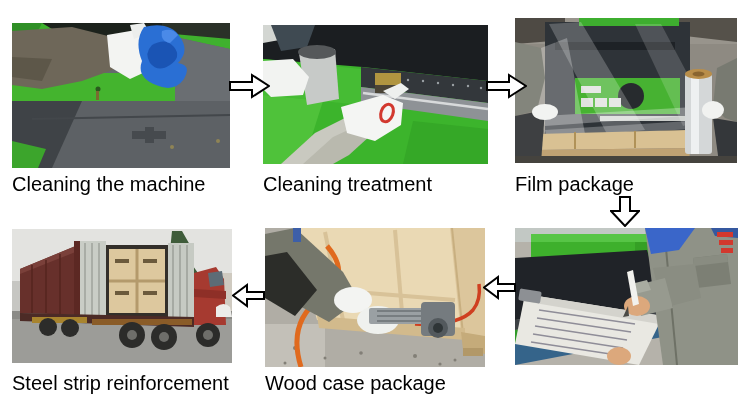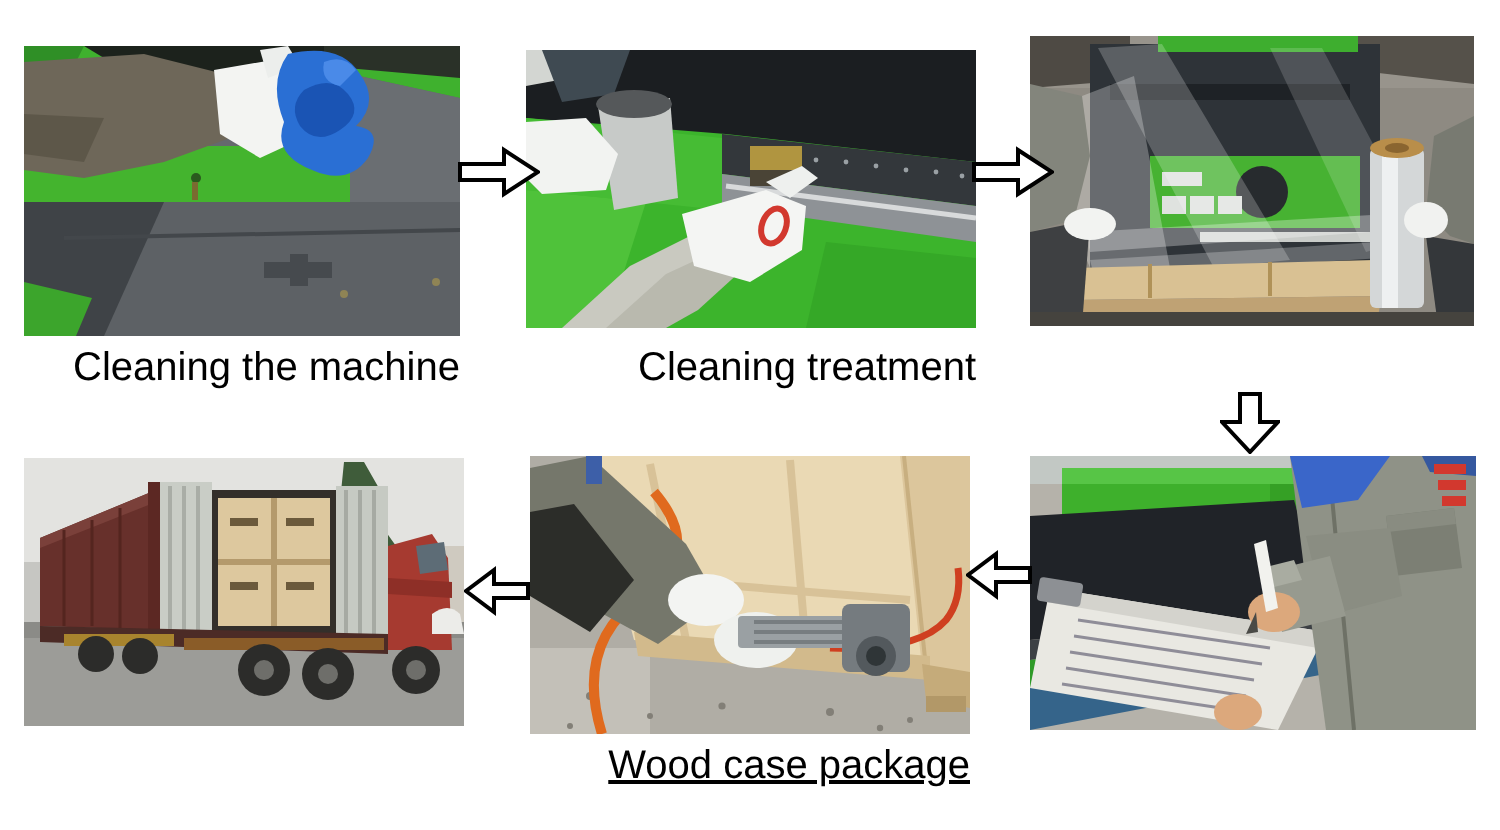--- a/index.html
+++ b/index.html
@@ -1,21 +1,21 @@
 <!DOCTYPE html>
 <html><head>
 <meta charset="utf-8">
 <style>
   html,body{margin:0;padding:0;background:#ffffff;}
   .canvas{position:relative;width:750px;height:415px;background:#ffffff;
           font-family:"Liberation Sans",sans-serif;overflow:hidden;}
   .photo{position:absolute;}
   .photo svg{display:block;width:100%;height:100%;}
   .caption{position:absolute;font-size:20px;line-height:24px;color:#000000;
-           text-align:right;white-space:nowrap;}
+           text-align:left;white-space:nowrap;}
   .arrow{position:absolute;}
   .arrow svg{display:block;width:100%;height:100%;}
 </style>
 </head>
 <body>
 
 <div class="canvas">
 
   <div class="photo" style="left:12px;top:23px;width:218px;height:145px;">
     <svg viewBox="0 0 218 145" preserveAspectRatio="none">
@@ -118,20 +118,21 @@
       <polygon points="222,40 202,50 198,88 210,100 222,104" fill="#787a71"></polygon>
       <polygon points="222,104 198,100 204,145 222,145" fill="#34373a"></polygon>
       <rect x="170" y="56" width="27" height="80" rx="3" fill="#d4d7d8"></rect>
       <rect x="176" y="56" width="8" height="80" fill="#eef0f1"></rect>
       <ellipse cx="183.5" cy="56" rx="13.5" ry="5" fill="#b98e4a"></ellipse>
       <ellipse cx="183.5" cy="56" rx="6" ry="2.5" fill="#8a6530"></ellipse>
       <ellipse cx="198" cy="92" rx="11" ry="9" fill="#f1f2f0"></ellipse>
       <rect y="138" width="222" height="7" fill="#45433e"></rect>
     </svg>
   </div>
+  <div class="caption" style="left:515px;top:172px;width:222px;">Film package</div>
 
   <div class="photo" style="left:12px;top:229px;width:220px;height:134px;">
     <svg viewBox="0 0 220 134" preserveAspectRatio="none">
       <rect width="220" height="134" fill="#e3e3e0"></rect>
       <rect x="0" y="52" width="40" height="34" fill="#c6c6c2"></rect>
       <rect x="196" y="44" width="24" height="40" fill="#cfcac0"></rect>
       <path d="M170 2 l8 14 -5 0 9 14 -6 0 10 14 -7 0 11 14 -26 2 -8 -18 4 -40 z" fill="#3f5c3a"></path>
       <path d="M158 30 q-6 18 2 34 l14 2 2 -30 z" fill="#4a6844"></path>
       <rect x="0" y="86" width="220" height="48" fill="#9c9c98"></rect>
       <rect x="0" y="82" width="220" height="8" fill="#8b8b87"></rect>
@@ -179,20 +180,21 @@
         <circle cx="196" cy="106" r="12"></circle>
       </g>
       <g fill="#6e6e6a">
         <circle cx="120" cy="106" r="5"></circle>
           <circle cx="152" cy="108" r="5"></circle>
         <circle cx="196" cy="106" r="5"></circle>
       </g>
       <path d="M204 78 q8 -6 14 0 l2 10 -16 0 z" fill="#ecece9"></path>
     </svg>
   </div>
+  <div class="caption" style="left:12px;top:371px;width:220px;">Steel strip reinforcement</div>
 
   <div class="photo" style="left:265px;top:228px;width:220px;height:139px;">
     <svg viewBox="0 0 220 139" preserveAspectRatio="none">
       <rect width="220" height="139" fill="#b0ada5"></rect>
       <rect x="0" y="96" width="60" height="43" fill="#c3c0b8"></rect>
       <g fill="#827f77">
         <circle cx="30" cy="120" r="2"></circle>
           <circle cx="60" cy="130" r="1.5"></circle>
         <circle cx="150" cy="128" r="2"></circle>
           <circle cx="190" cy="132" r="1.5"></circle>
@@ -223,21 +225,21 @@
       <g stroke="#777d80" stroke-width="2">
         <line x1="112" y1="83" x2="176" y2="83"></line>
           <line x1="112" y1="88" x2="176" y2="88"></line>
         <line x1="112" y1="93" x2="176" y2="93"></line>
       </g>
       <rect x="156" y="74" width="34" height="34" rx="4" fill="#757b7f"></rect>
       <circle cx="173" cy="100" r="10" fill="#53595d"></circle>
       <circle cx="173" cy="100" r="5" fill="#2f3537"></circle>
     </svg>
   </div>
-  <div class="caption" style="left:265px;top:371px;width:220px;text-decoration:underline;">Wood case package</div>
+  <div class="caption" style="left:265px;top:371px;width:220px;">Wood case package</div>
 
   <div class="photo" style="left:515px;top:228px;width:223px;height:137px;">
     <svg viewBox="0 0 223 137" preserveAspectRatio="none">
       <rect width="223" height="137" fill="#b5b2aa"></rect>
       <rect width="223" height="14" fill="#c2c8c4"></rect>
       <rect x="16" y="6" width="190" height="40" fill="#3eb02c"></rect>
       <rect x="16" y="6" width="190" height="8" fill="#57c546"></rect>
       <rect x="120" y="14" width="20" height="60" fill="#35a025"></rect>
       <polygon points="0,30 132,22 148,78 0,92" fill="#202328"></polygon>
       <polygon points="0,92 148,78 150,86 0,102" fill="#3c4044"></polygon>

